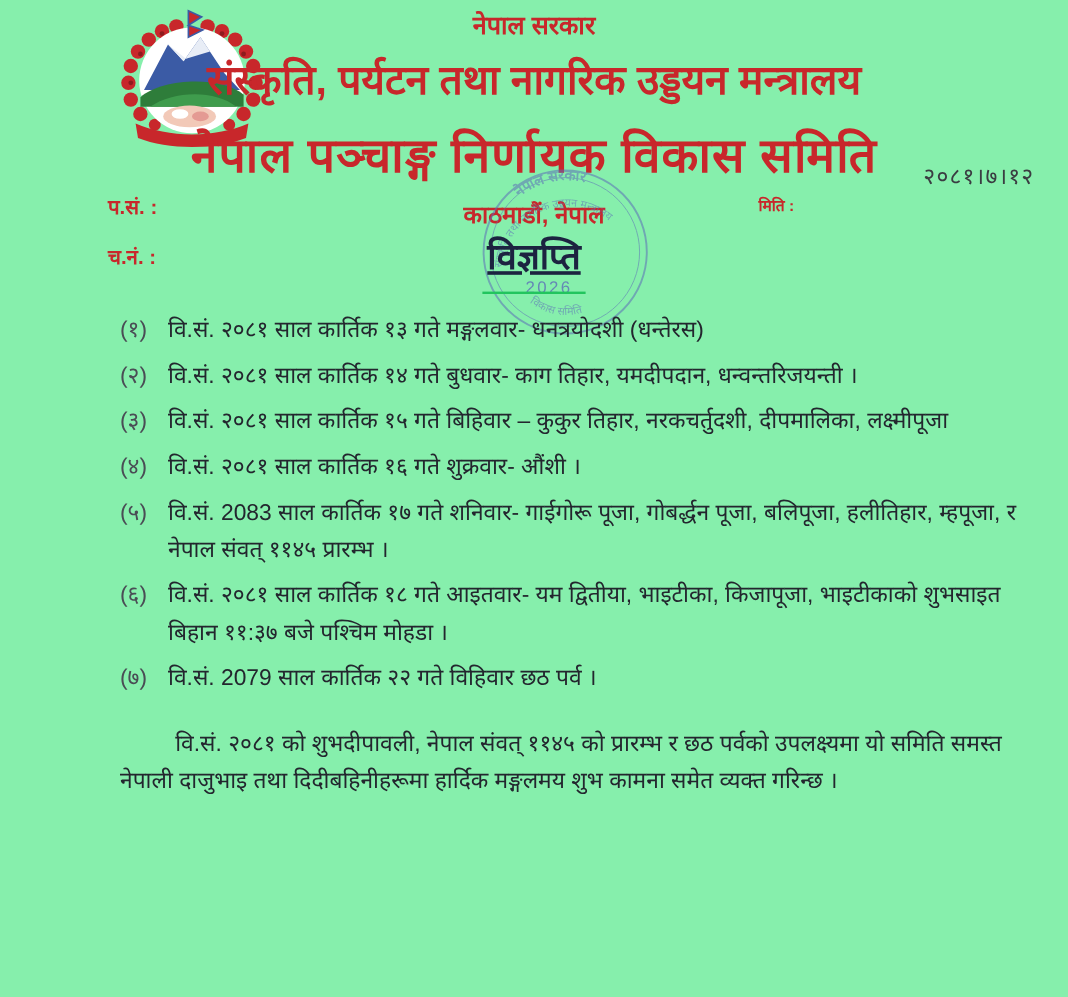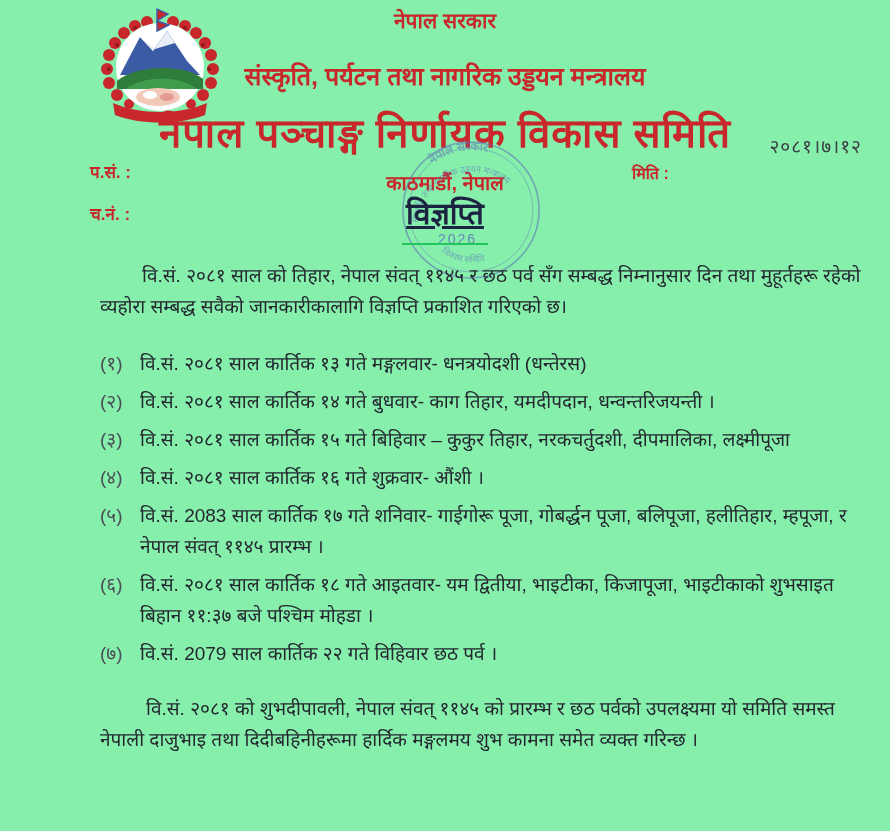--- a/index.html
+++ b/index.html
@@ -8,30 +8,30 @@
     position:relative;
     width:890px; height:831px;
     background:#86efac;
     font-family:Liberation Sans, sans-serif;
     color:#262a33;
     overflow:hidden;
   }
   
   .hdr { position:absolute; top:0; left:0; width:100%; text-align:center; }
   .hdr-gov   { margin-top:6px;  font-size:21px; font-weight:bold; color:#c8272b; }
-  .hdr-min   { margin-top:24px;  font-size:25px; font-weight:bold; color:#c8272b; }
+  .hdr-min   { margin-top:8px;  font-size:34px; font-weight:bold; color:#c8272b; }
   .hdr-com   { margin-top:12px;  font-size:40px; font-weight:bold; color:#c8272b; letter-spacing:1px; }
   .hdr-loc   { margin-top:10px; font-size:20px; font-weight:bold; color:#c8272b; }
   .emblem { position:absolute; top:5px; left:95px; width:130px; height:125px; }
   .top-date { position:absolute; top:133px; right:28px; font-size:19px; color:#3a3d42; letter-spacing:1px; }
   
   .meta-label { position:absolute; font-size:17px; font-weight:bold; color:#c8272b; }
   .ps  { top:160px; left:90px;  }
   .chn { top:202px; left:90px;  }
-  .miti{ top:162px; left:632px; font-size:16px; }
+  .miti{ top:162px; left:632px; font-size:13px; }
   
   .stamp { position:absolute; top:112px; left:378px; width:185px; height:175px; opacity:.55; pointer-events:none; }
   .notice-title {
     position:absolute; top:192px; left:0; width:100%; text-align:center;
   }
   .notice-title span {
     display:inline-block;
     font-size:30px; font-weight:bold; color:#1c2340;
     text-decoration:underline;
     border-bottom:2px solid #22c55e;
@@ -138,21 +138,20 @@
       <textPath href="#arcBot" startOffset="22%">विकास समिति</textPath>
     </text>
   </svg>
   <div class="stamp-year">2026</div>
 
   <div class="notice-title">
     <span>विज्ञप्ति</span>
   </div>
 
   <div class="doc-body">
-    <p class="intro">वि.सं. २०८१ साल को तिहार, नेपाल संवत् ११४५ र छठ  पर्व सँग सम्बद्ध निम्नानुसार दिन तथा मुहूर्तहरू रहेको व्यहोरा सम्बद्ध सवैको जानकारीकालागि  विज्ञप्ति प्रकाशित गरिएको छ।</p>
 
     <div class="items">
       <div class="item">
         <span class="num">(१)</span>
         <span class="txt">वि.सं. २०८१ साल कार्तिक १३ गते मङ्गलवार- धनत्रयोदशी (धन्तेरस)</span>
       </div>
       <div class="item">
         <span class="num">(२)</span>
         <span class="txt">वि.सं. २०८१ साल कार्तिक १४ गते  बुधवार- काग तिहार, यमदीपदान, धन्वन्तरिजयन्ती ।</span>
       </div>

